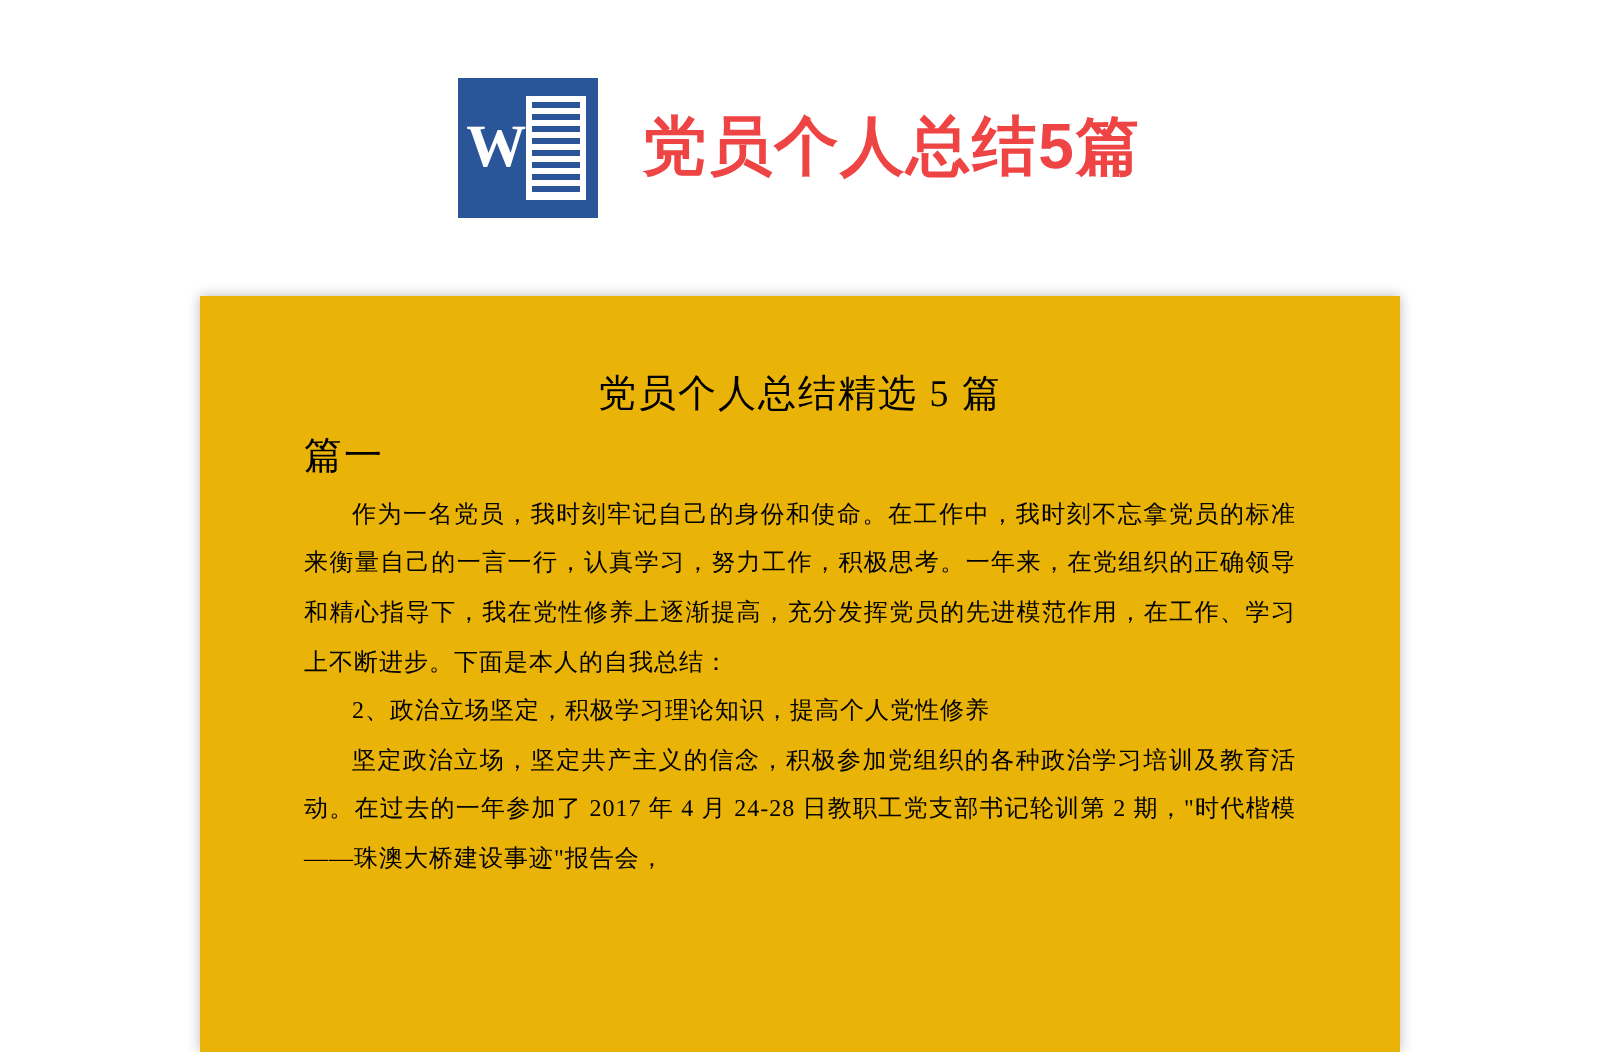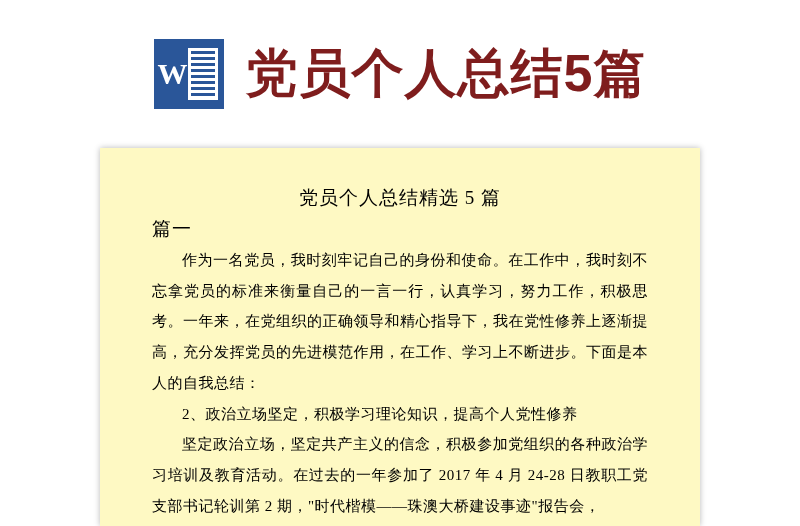--- a/index.html
+++ b/index.html
@@ -69,35 +69,35 @@
     display: block;
     height: 3px;
     margin: 0 1px 3px 1px;
     background: #2a5699;
   }
   .word-icon .doc-lines i:last-child { margin-bottom: 0; }
 
   .header-title {
     font-family: "Liberation Sans", sans-serif;
     font-weight: bold;
-    font-size: 52px;
-    color: #7f1d1d;
+    font-size: 32px;
+    color: #ef4444;
     margin-left: 22px;
     letter-spacing: 1px;
     white-space: nowrap;
   }
 
   
   .doc-sheet {
     position: absolute;
     left: 100px;
     top: 148px;
     width: 600px;
     height: 378px;
-    background: #fef9c3;
+    background: #eab308;
     box-shadow: 0 0 6px rgba(0,0,0,0.28);
     box-sizing: border-box;
     overflow: hidden;
   }
 
   .doc-inner {
     padding: 36px 52px 0 52px;
     font-family: "Liberation Serif", serif;
     color: #000000;
   }
@@ -110,21 +110,21 @@
   }
 
   .doc-subtitle {
     text-align: left;
     font-size: 19px;
     line-height: 1.7;
     letter-spacing: 1px;
   }
 
   .doc-para {
-    font-size: 15px;
+    font-size: 12px;
     line-height: 2.05;
     text-align: justify;
     text-indent: 2em;
     letter-spacing: 0.5px;
     margin: 0;
   }
 
   .doc-para + .doc-para { margin-top: 0; }
 </style>
 </head>

